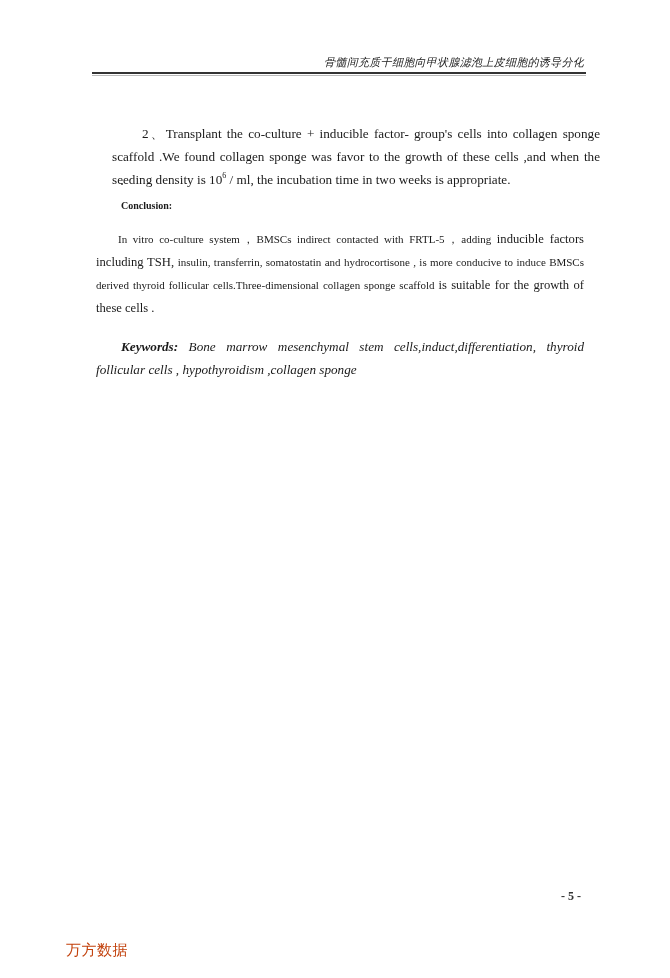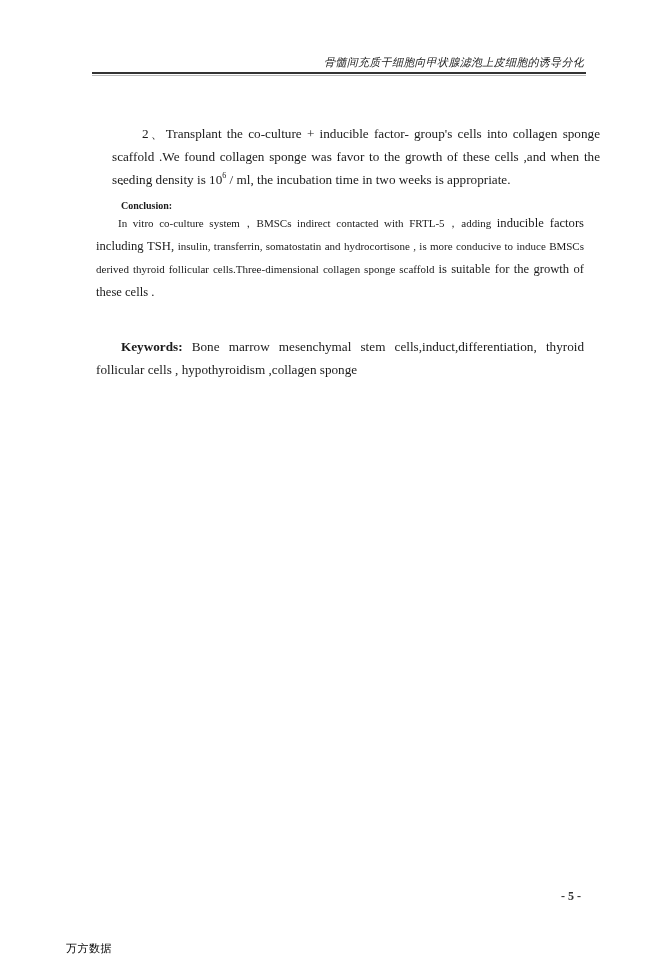--- a/index.html
+++ b/index.html
@@ -4,26 +4,26 @@
 <style>
   html, body { margin: 0; padding: 0; background: #ffffff; }
   body { width: 670px; height: 978px; position: relative; overflow: hidden; font-family: "Liberation Serif", "DejaVu Serif", serif; color: #1a1a1a; }
   .header-title { position: absolute; right: 86px; top: 55px; font-size: 11px; font-family: "DejaVu Serif", serif; font-style: italic; letter-spacing: 0.3px; color: #222; white-space: nowrap; }
   .header-rule { position: absolute; left: 92px; top: 72px; width: 494px; height: 0; border-top: 2px solid #333; }
   .header-rule-thin { position: absolute; left: 92px; top: 75px; width: 494px; height: 0; border-top: 1px solid #bbb; }
   .para { position: absolute; left: 96px; width: 488px; font-size: 13.2px; line-height: 23px; text-align: justify; text-align-last: left; }
   .p1 { top: 106px; text-indent: 30px; }
   .dot { position: absolute; left: 121px; top: 183px; width: 2px; height: 2px; background: #333; border-radius: 1px; }
   .conclusion-heading { position: absolute; left: 121px; top: 200px; font-size: 10px; font-weight: bold; }
-  .p2 { top: 212px; text-indent: 22px; font-size: 12.6px; line-height: 23px; }
+  .p2 { top: 228px; text-indent: 22px; font-size: 12.6px; line-height: 23px; }
   .small { font-size: 11px; }
-  .p3 { top: 335px; text-indent: 25px; }
+  .p3 { top: 335px; text-indent: 25px; font-style: italic; }
   .kw-label { font-weight: bold; }
   .page-number { position: absolute; left: 561px; top: 889px; font-size: 12px; font-weight: bold; color: #333; }
-  .watermark { position: absolute; left: 66px; top: 941px; font-size: 11px; font-family: Liberation Serif, serif; color: #000000; letter-spacing: 0.5px; }
+  .watermark { position: absolute; left: 66px; top: 941px; font-size: 15px; font-family: Liberation Serif, serif; color: #c2410c; letter-spacing: 0.5px; }
   sup { font-size: 8px; vertical-align: 6px; line-height: 0; }
 </style>
 </head>
 <body>
 
 <div class="header-title">骨髓间充质干细胞向甲状腺滤泡上皮细胞的诱导分化</div>
 <div class="header-rule"></div>
 <div class="header-rule-thin"></div>
 
 <p class="para p1" style="margin:16px;"><span>2、Transplant the co-culture + inducible factor- group's cells into collagen sponge scaffold .We found collagen sponge was favor to the growth of these cells ,and when the seeding density is 10</span><sup>6</sup><span> / ml, the incubation time in two weeks is appropriate.</span></p>

